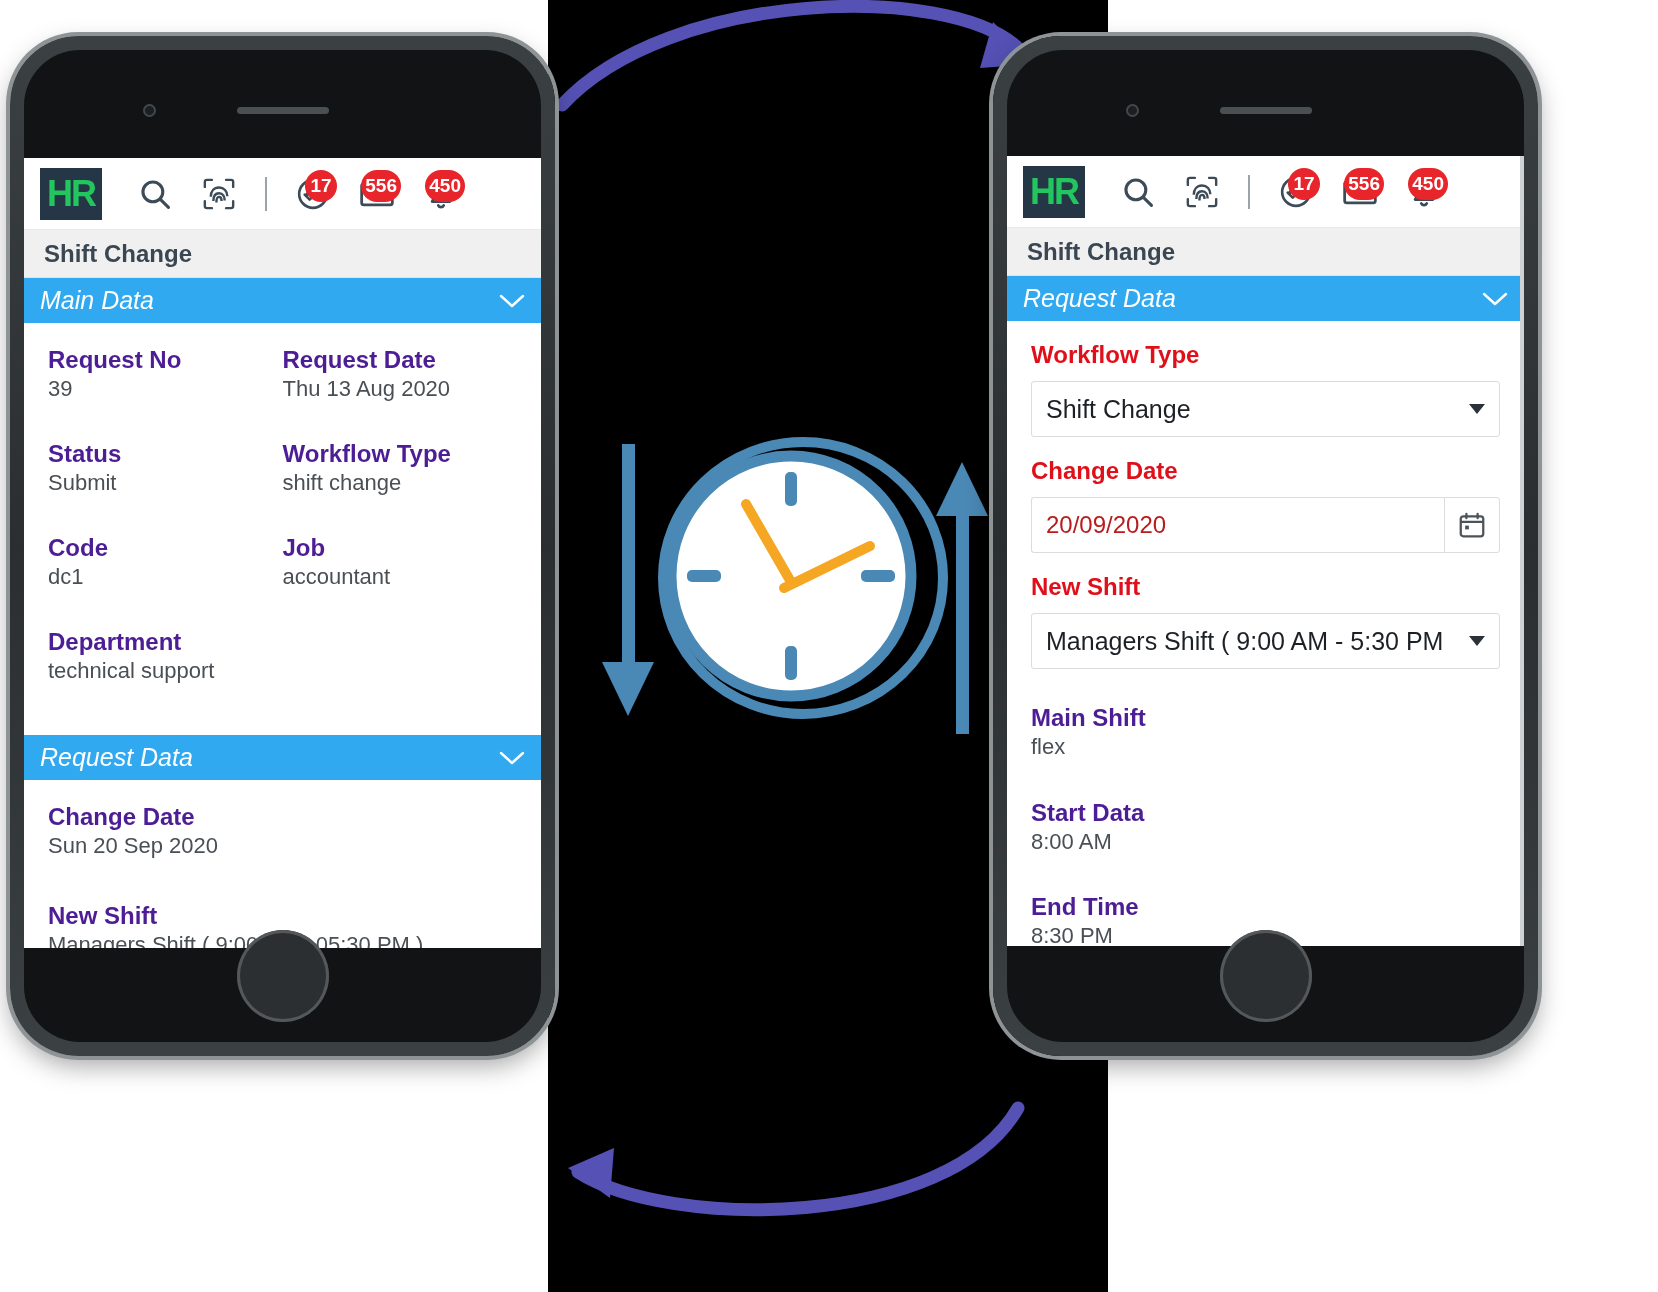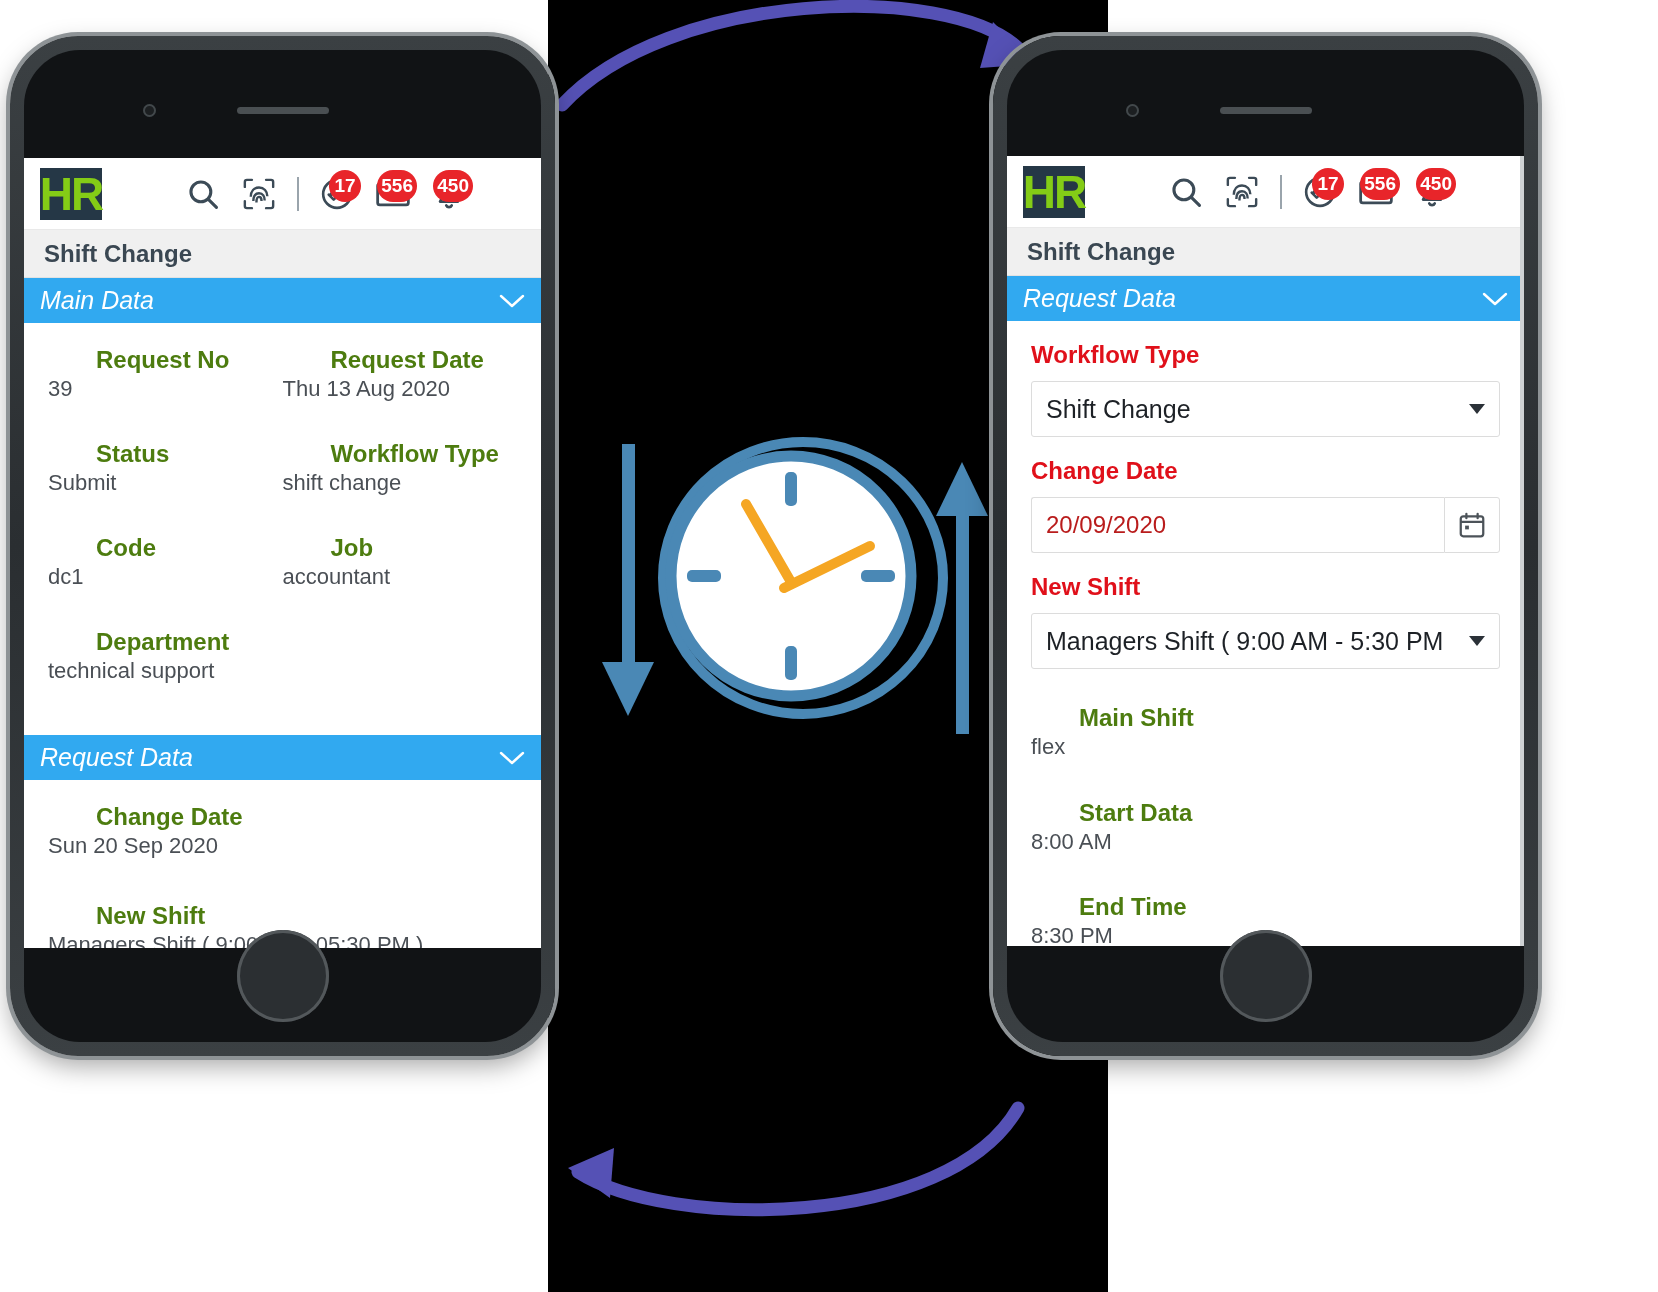--- a/index.html
+++ b/index.html
@@ -60,30 +60,30 @@
   
   .app-header {
     height: 72px; background: #fff;
     display: flex; align-items: center;
     padding: 0 14px 0 16px;
     border-bottom: 1px solid #e9e9e9;
   }
   .hr-logo {
     width: 62px; height: 52px;
     background: #253746;
-    color: #84cc16;
-    font-weight: bold; font-size: 46px;
+    color: #22c55e;
+    font-weight: bold; font-size: 36px;
     letter-spacing: -2px;
     display: flex; align-items: center; justify-content: center;
     line-height: 1;
     flex: 0 0 auto;
   }
   .hdr-icons {
     margin-left: auto;
-    display: flex; align-items: center; gap: 16px;
+    display: flex; align-items: center; gap: 24px;
   }
   .hdr-ic { position: relative; display: flex; align-items: center; justify-content: center;
             width: 40px; height: 40px; color: #3c4b57; }
   .hdr-ic svg { display: block; }
   .divider-v { width: 2px; height: 34px; background: #9aa4ac; margin: 0 2px; }
   .badge {
     position: absolute; top: -4px; right: -4px;
     min-width: 32px; height: 32px;
     padding: 0 4px;
     border-radius: 16px;
@@ -110,21 +110,21 @@
     display: flex; align-items: center;
     padding: 0 16px;
     color: #fff; font-size: 25px; font-style: italic;
   }
   .section-bar .chev { margin-left: auto; }
 
   
   .content { padding: 0 24px; }
   .row2 { display: flex; }
   .col { flex: 1 1 50%; padding-top: 22px; min-height: 94px; }
-  .fld-label { font-size: 24px; font-weight: bold; color: #4d7c0f; line-height: 1.25; margin-left: 48px; }
+  .fld-label { font-size: 24px; font-weight: bold; color: #4c1d95; line-height: 1.25; }
   .fld-value { font-size: 22px; color: #4a4f55; line-height: 1.3; }
   .fld-block { padding-top: 22px; }
 
   
   .req-label { font-size: 24px; font-weight: bold; color: #e0101a; margin-top: 20px; }
 
   
   .sel-wrap {
     position: relative; margin-top: 12px;
     height: 56px;

